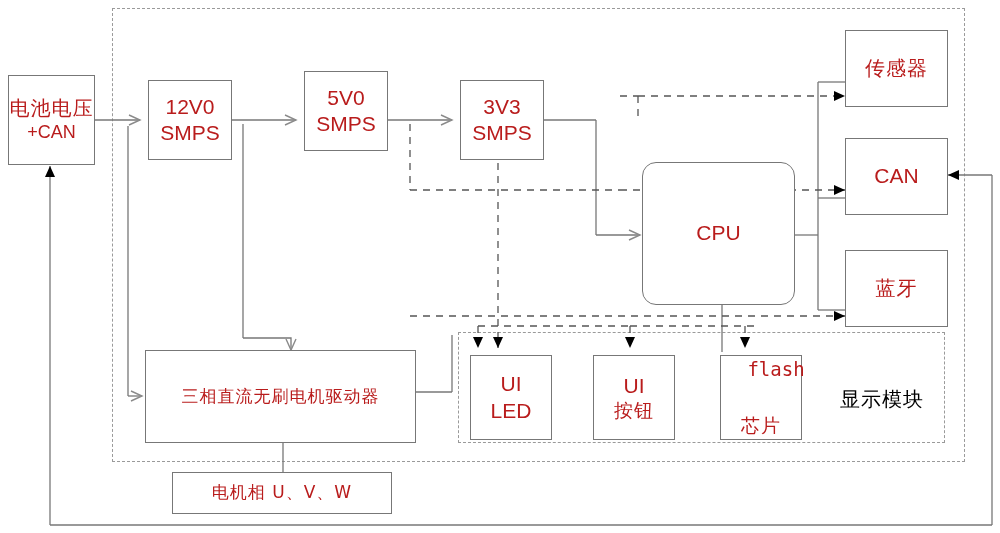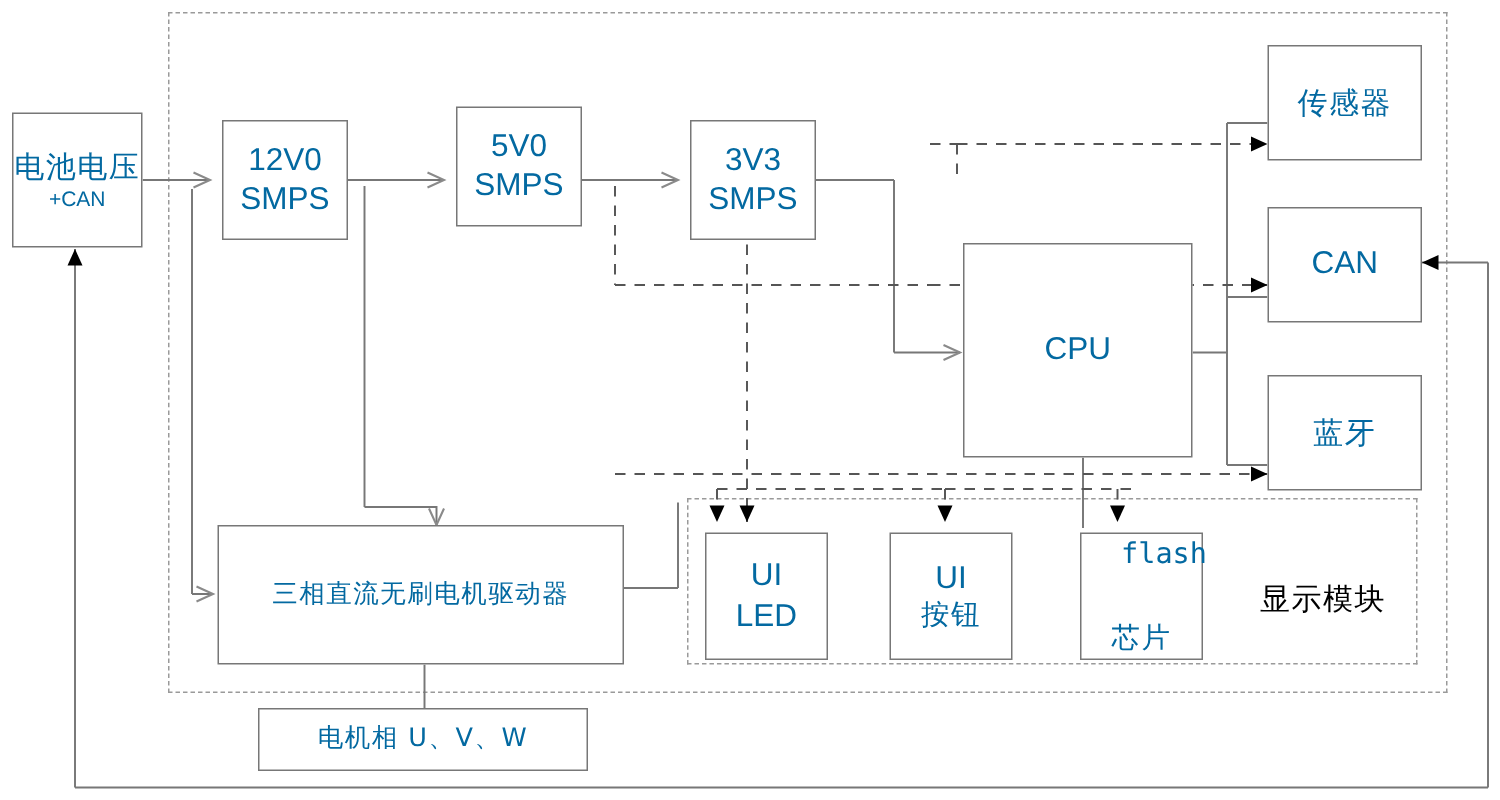--- a/index.html
+++ b/index.html
@@ -29,21 +29,21 @@
   .blk {
     position: absolute;
     box-sizing: border-box;
     border: 1px solid #777777;
     background: #ffffff;
     display: flex;
     flex-direction: column;
     align-items: center;
     justify-content: center;
     text-align: center;
-    color: #0369a1;
+    color: #b91c1c;
     line-height: 1.25;
   }
   .blk .ln {
     display: block;
     white-space: nowrap;
   }
   .lat {
     font-family: "Liberation Sans", "DejaVu Sans", sans-serif;
     font-size: 21px;
     letter-spacing: 0px;
@@ -154,39 +154,39 @@
       <path d="M630,326 L630,348" marker-end="url(#solidArrowD)"></path>
       <path d="M478,326 L478,348" marker-end="url(#solidArrowD)"></path>
 
       <path d="M745,326 L745,348" marker-end="url(#solidArrowD)"></path>
       <path d="M630,326 L760,326"></path>
     </g>
   </svg>
 
   <div class="blk" style="left:8px; top:75px; width:87px; height:90px;">
     <span class="ln han">电池电压</span>
-    <span class="ln lat" style="font-size:14px; ">+CAN</span>
+    <span class="ln lat" style="font-size:18px; ">+CAN</span>
   </div>
 
   <div class="blk" style="left:148px; top:80px; width:84px; height:80px;">
     <span class="ln lat">12V0</span>
     <span class="ln lat">SMPS</span>
   </div>
 
   <div class="blk" style="left:304px; top:71px; width:84px; height:80px;">
     <span class="ln lat">5V0</span>
     <span class="ln lat">SMPS</span>
   </div>
 
   <div class="blk" style="left:460px; top:80px; width:84px; height:80px;">
     <span class="ln lat">3V3</span>
     <span class="ln lat">SMPS</span>
   </div>
 
-  <div class="blk" style="left:642px; top:162px; width:153px; height:143px;">
+  <div class="blk" style="left:642px; top:162px; width:153px; height:143px;border-radius:14px;">
     <span class="ln lat">CPU</span>
   </div>
 
   <div class="blk" style="left:845px; top:30px; width:103px; height:77px;">
     <span class="ln han">传感器</span>
   </div>
 
   <div class="blk" style="left:845px; top:138px; width:103px; height:77px;">
     <span class="ln lat">CAN</span>
   </div>

